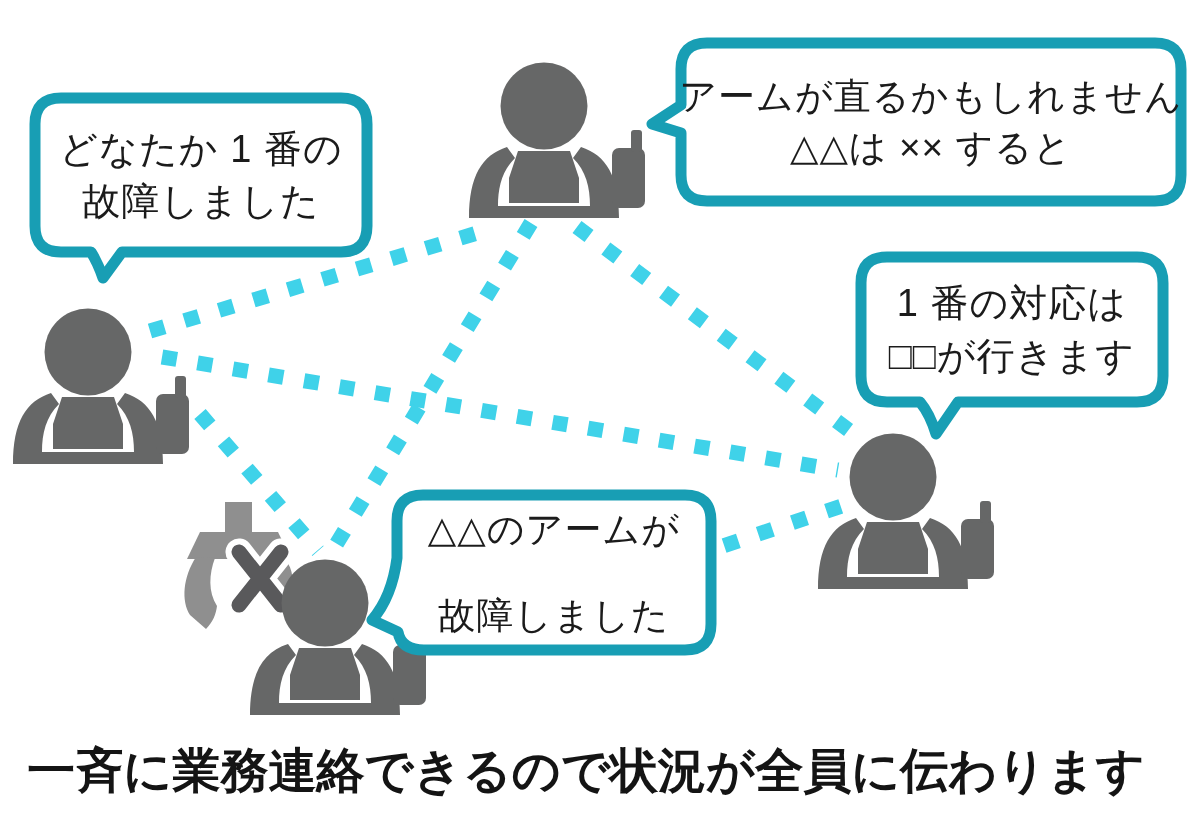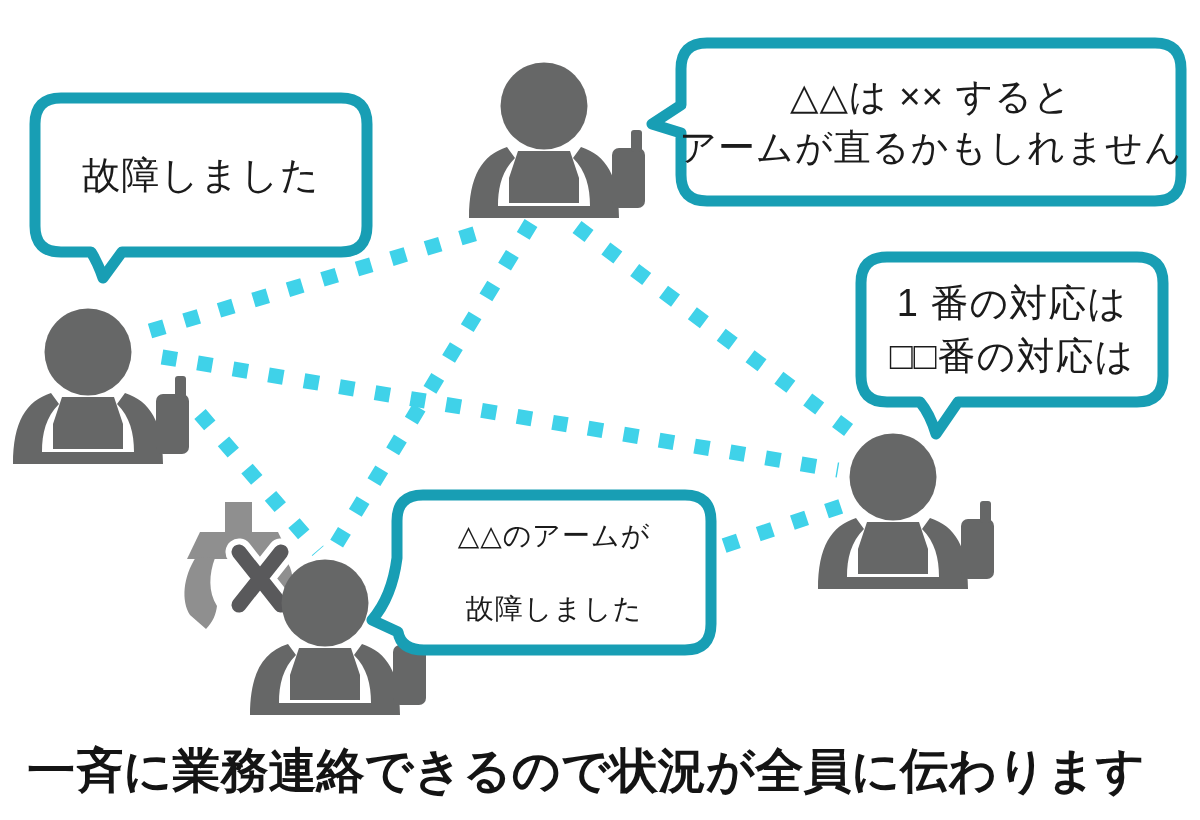--- a/index.html
+++ b/index.html
@@ -72,33 +72,34 @@
 
     <g fill="#ffffff" stroke="#189EB4" stroke-width="11" stroke-linejoin="round">
       <path d="M61,98 H341 Q367,98 367,124 V226 Q367,252 341,252 H122 L103,278 Q98,263 91,252 H61 Q35,252 35,226 V124 Q35,98 61,98 Z"></path>
       <path d="M707,43 H1155 Q1181,43 1181,69 V175 Q1181,201 1155,201 H707 Q681,201 681,175 V133 L652,124 L681,105 V69 Q681,43 707,43 Z"></path>
       <path d="M887,257 H1137 Q1163,257 1163,283 V376 Q1163,402 1137,402 H958 L936,434 Q930,414 920,402 H887 Q861,402 861,376 V283 Q861,257 887,257 Z"></path>
       <path d="M423,495 H685 Q711,495 711,521 V624 Q711,650 685,650 H424 Q401,650 398,632 L372,620 Q392,597 397,558 V521 Q397,495 423,495 Z"></path>
     </g>
   </svg>
 
   <div class="bubble-text" style="left:35px;top:98px;width:332px;height:154px;font-size:38px;">
+    <span>どなたか 1 番の</span>
     <span>故障しました</span>
   </div>
 
   <div class="bubble-text" style="left:681px;top:43px;width:500px;height:158px;font-size:37px;">
+    <span>アームが直るかもしれません</span>
     <span>△△は ×× すると</span>
-    <span>アームが直るかもしれません</span>
   </div>
 
   <div class="bubble-text" style="left:861px;top:257px;width:302px;height:145px;font-size:38px;justify-content:center;">
     <span>1 番の対応は</span>
-    <span>□□番の対応は</span>
+    <span>□□が行きます</span>
   </div>
 
-  <div class="bubble-text" style="left:397px;top:495px;width:314px;height:155px;font-size:28px;gap:34px;">
+  <div class="bubble-text" style="left:397px;top:495px;width:314px;height:155px;font-size:37px;gap:34px;">
     <span>△△のアームが</span>
     <span>故障しました</span>
   </div>
 
   <div id="caption">一斉に業務連絡できるので状況が全員に伝わります</div>
 
 </div>
 
 </body></html>

